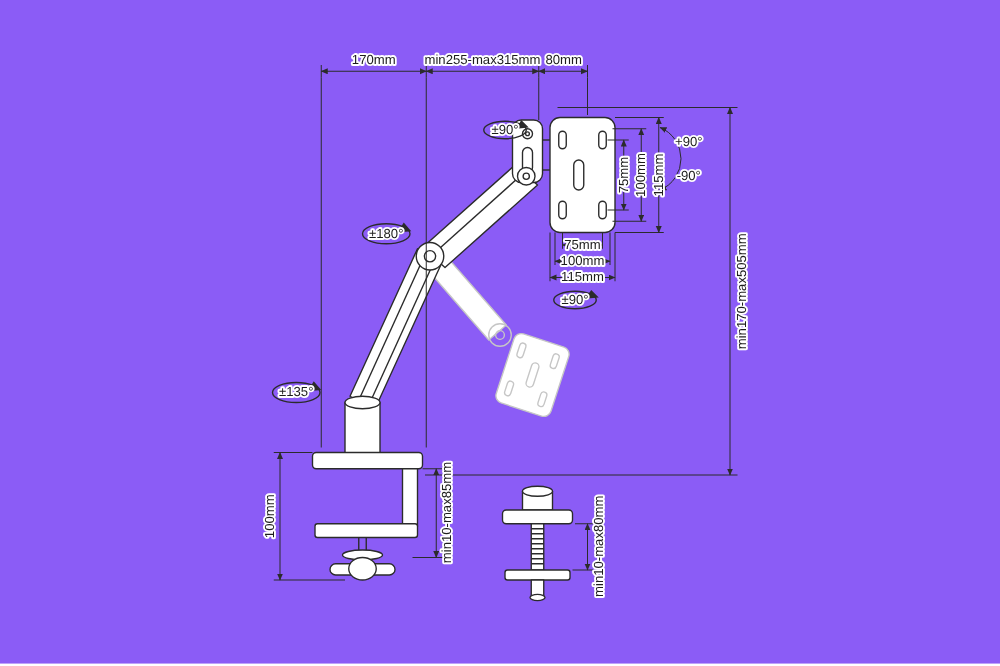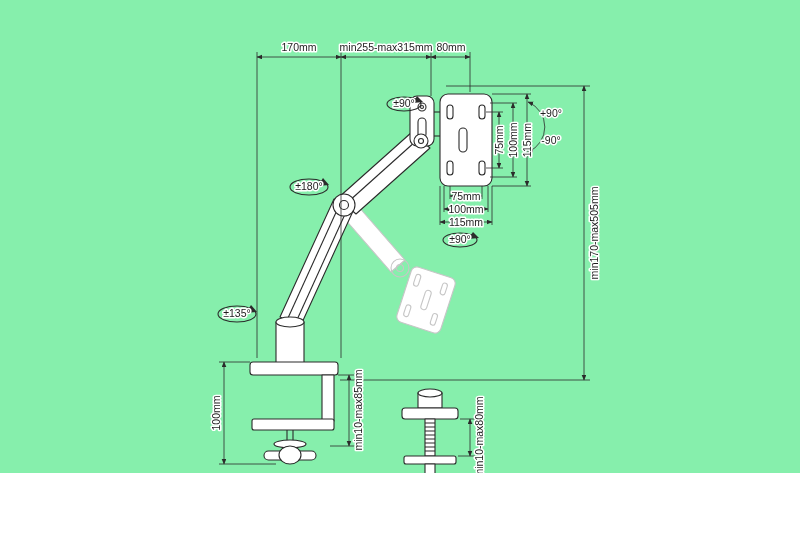--- a/index.html
+++ b/index.html
@@ -1,16 +1,16 @@
 <!DOCTYPE html>
 <html><head>
 <meta charset="utf-8">
 <style>
   html,body{margin:0;padding:0;background:#ffffff;}
-  .canvas{position:relative;width:800px;height:473px;background:#86efac;overflow:hidden;
+  .canvas{position:relative;width:800px;height:531px;background:#8b5cf6;overflow:hidden;
           font-family:"Liberation Sans",sans-serif;}
   svg{position:absolute;left:0;top:0;}
   .lbl{font-family:"Liberation Sans",sans-serif;font-size:10.5px;fill:#1d1d1d;
        paint-order:stroke;stroke:#ffffff;stroke-width:3px;stroke-linejoin:round;
        text-anchor:middle;}
   .lblv{dominant-baseline:central;}
   .s{fill:#ffffff;stroke:#2b2b2b;stroke-width:1.1;stroke-linejoin:round;}
   .sn{fill:none;stroke:#2b2b2b;stroke-width:1.1;stroke-linejoin:round;}
   .d{fill:none;stroke:#2b2b2b;stroke-width:0.8;}
   .g{fill:#ffffff;stroke:#c6c6c6;stroke-width:1.1;stroke-linejoin:round;}

